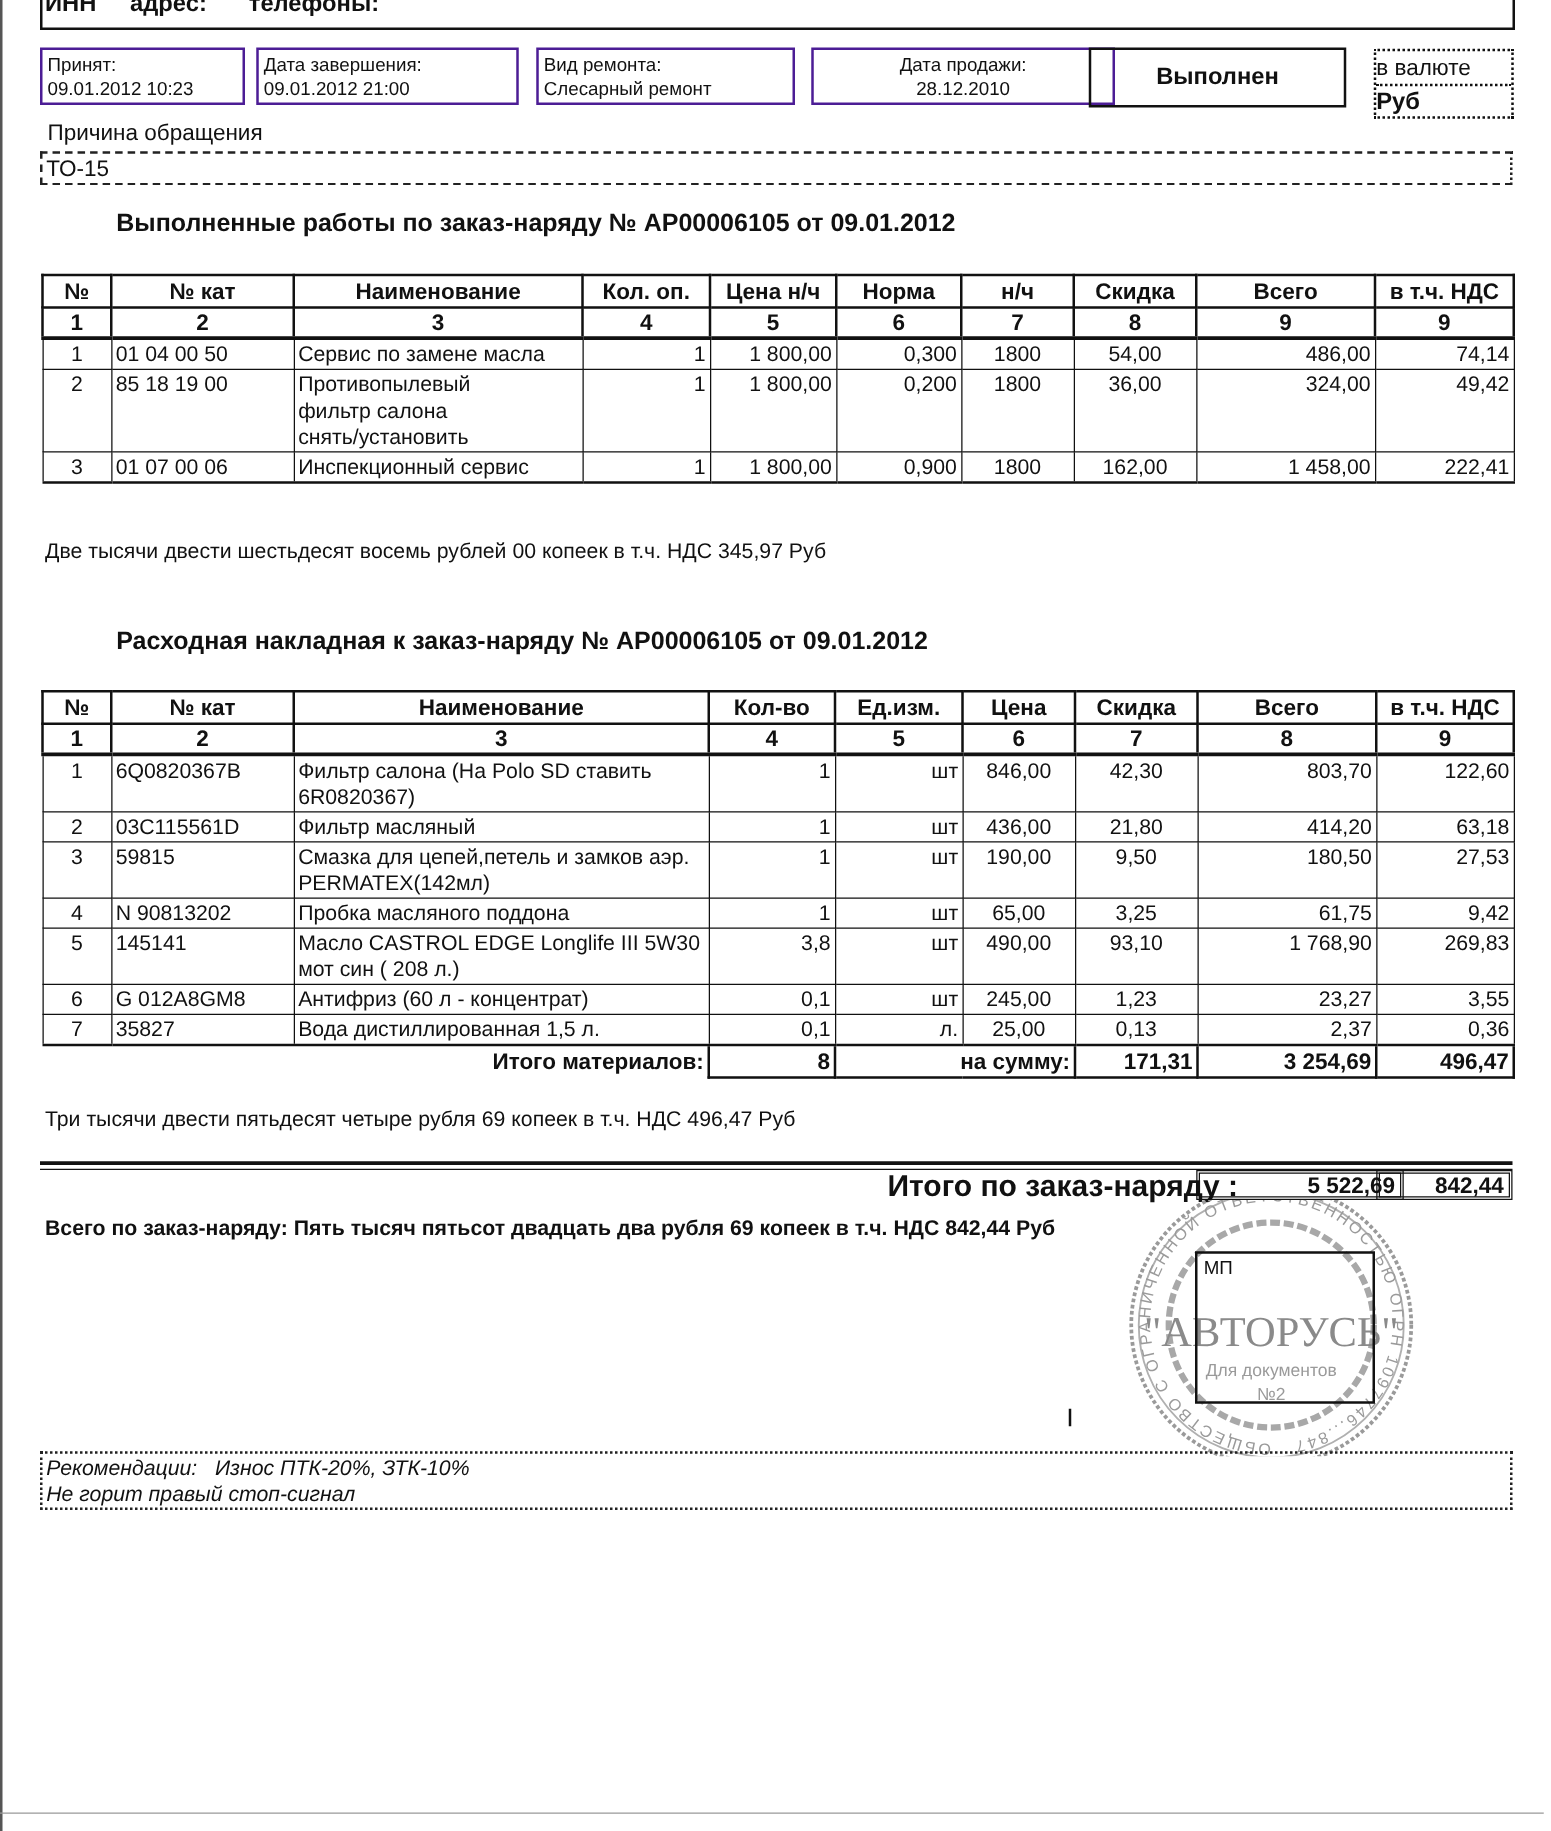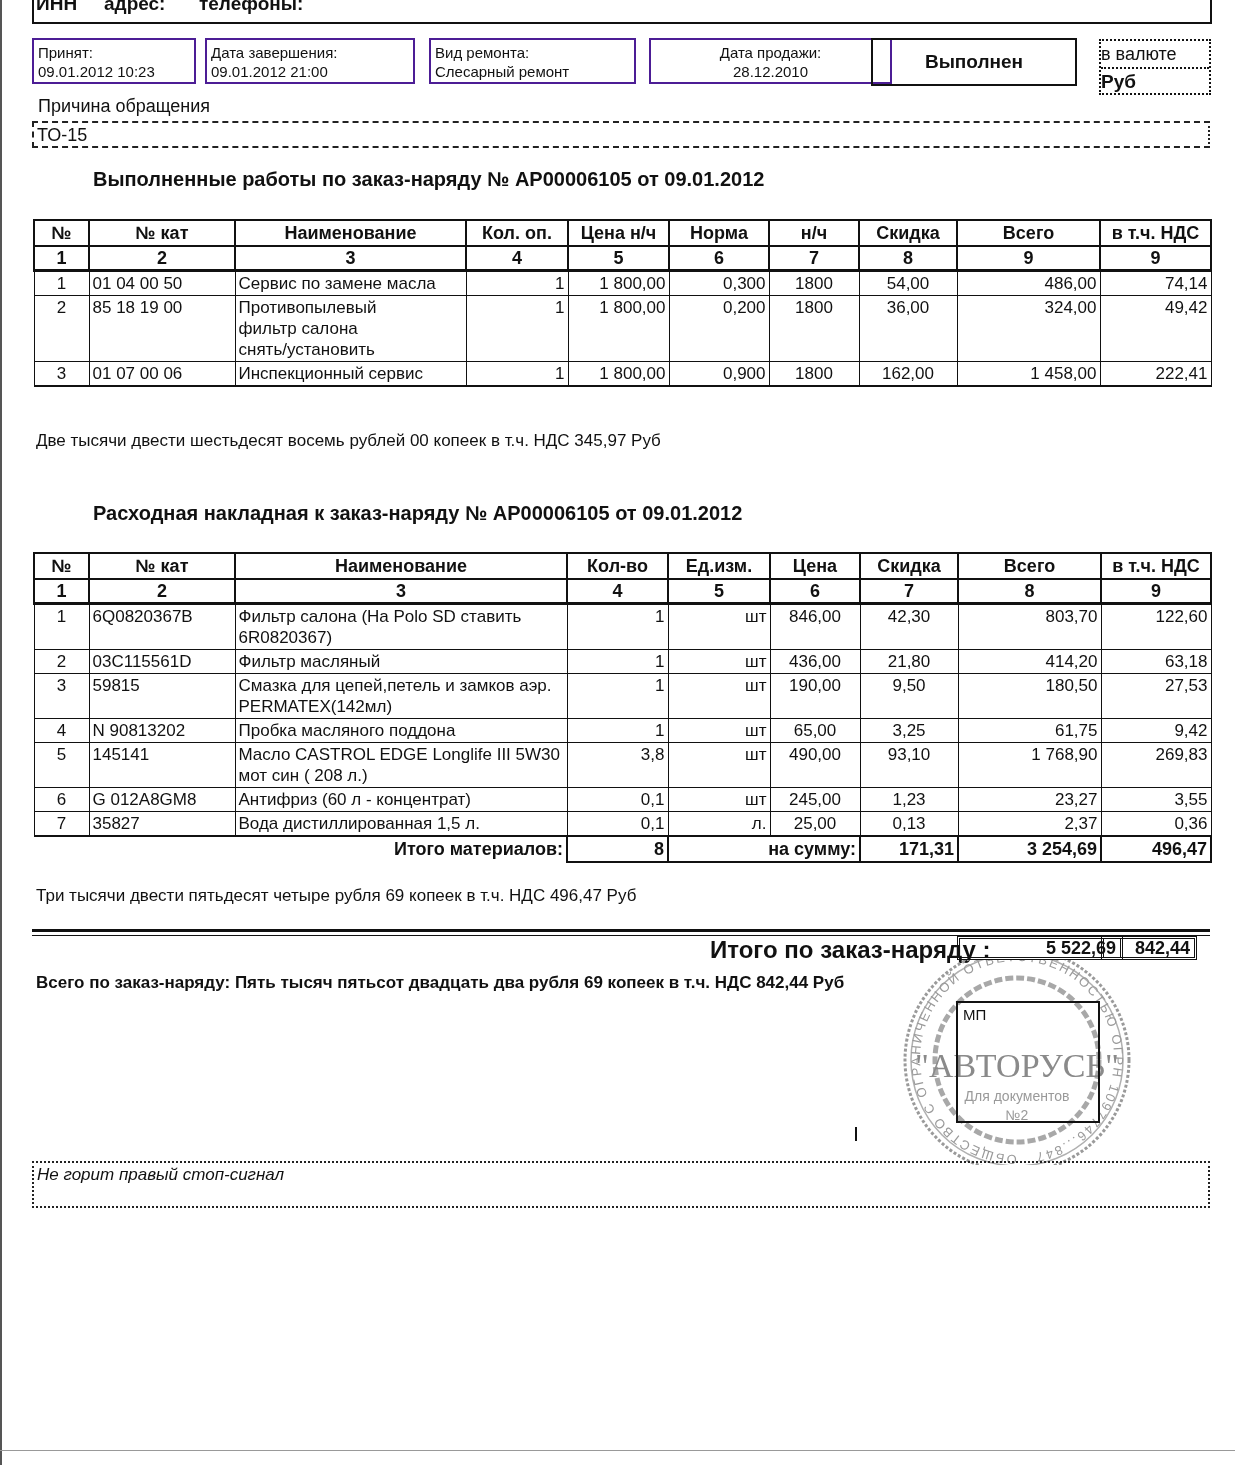--- a/index.html
+++ b/index.html
@@ -291,21 +291,21 @@
     <td class="tb r">496,47</td>
   </tr>
 </tbody>
   </table>
 
 <div class="abs words" style="left:36px;top:886px;">Три тысячи двести пятьдесят четыре рубля 69 копеек в т.ч. НДС 496,47 Руб</div>
 
 <div class="abs double-rule"></div>
 <div class="abs grand-label">Итого по заказ-наряду :</div>
 <div class="abs grand-box" style="left:957px;width:166px;">5 522,69</div>
-<div class="abs grand-box" style="left:1101px;width:96px;">842,44</div>
+<div class="abs grand-box" style="left:1101px;width:109px;">842,44</div>
 <div class="abs grand-words">Всего по заказ-наряду: Пять тысяч пятьсот двадцать два рубля 69 копеек в т.ч. НДС 842,44 Руб</div>
 
 <svg class="abs stamp" viewBox="0 0 270 205">
   <defs>
     <path id="ringpath" d="M 135 195 A 97 97 0 1 1 135.1 195"></path>
   </defs>
   <circle cx="135" cy="100" r="112" fill="none" stroke="#9a9a9a" stroke-width="3" stroke-dasharray="3 2"></circle>
   <circle cx="135" cy="100" r="106" fill="none" stroke="#b0b0b0" stroke-width="1.5"></circle>
   <circle cx="135" cy="100" r="82" fill="none" stroke="#a8a8a8" stroke-width="5" stroke-dasharray="8 3"></circle>
   <text font-size="13" fill="#9a9a9a" font-family="Liberation Sans, sans-serif" letter-spacing="2">
@@ -314,16 +314,17 @@
   <text x="135" y="117" text-anchor="middle" font-size="34" fill="#8a8a8a" font-family="Liberation Serif, serif">"АВТОРУСЬ"</text>
   <text x="135" y="141" text-anchor="middle" font-size="14" fill="#9a9a9a" font-family="Liberation Sans, sans-serif">Для документов</text>
   <text x="135" y="160" text-anchor="middle" font-size="14" fill="#9a9a9a" font-family="Liberation Sans, sans-serif">№2</text>
 </svg>
 <div class="abs mp-box">
   <span>МП</span>
 </div>
 <div class="abs tick"></div>
 
 <div class="abs reco-box">
+  <div style="white-space:pre">Рекомендации:   Износ ПТК-20%, ЗТК-10%</div>
   <div>Не горит правый стоп-сигнал</div>
 </div>
 
 <div class="abs bottom-line"></div>
 
 </body></html>

